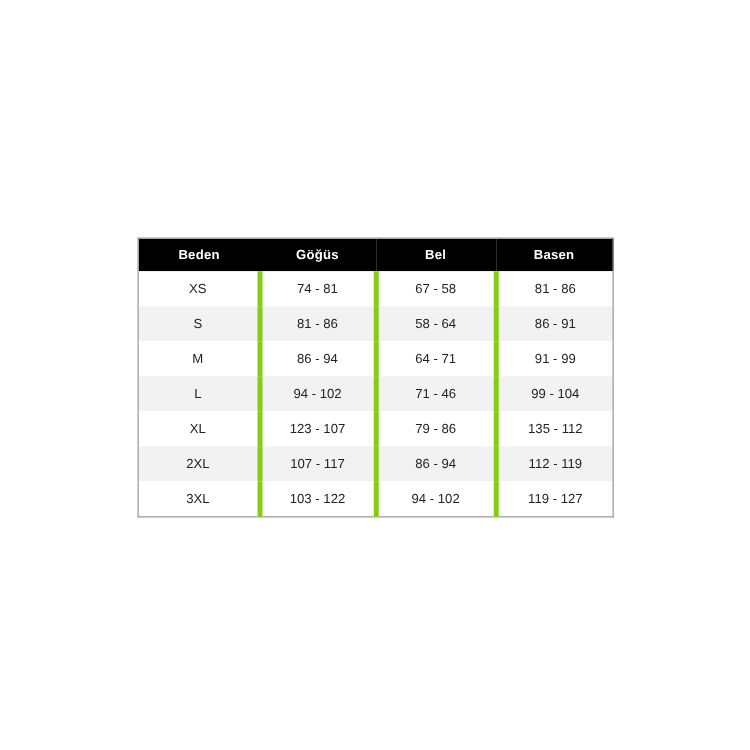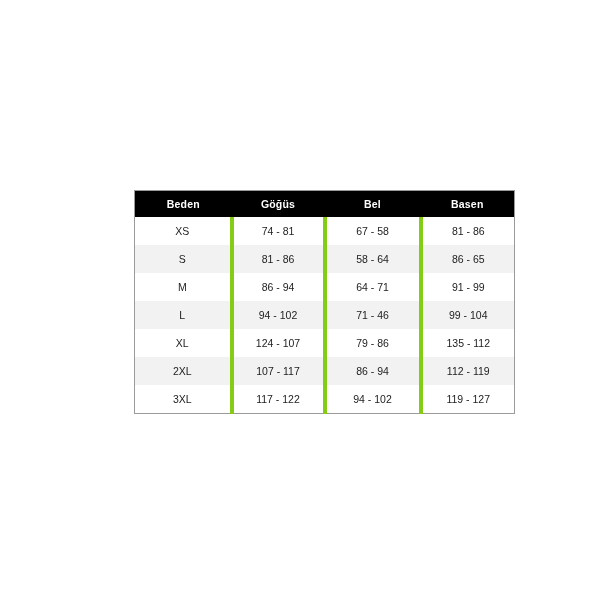--- a/index.html
+++ b/index.html
@@ -20,21 +20,20 @@
     height: 600px;
     background: #ffffff;
   }
 
   
   #size-chart {
     position: absolute;
     left: 110px;
     top: 190px;
     width: 380px;
-    margin-left: 24px;
   }
 
   table.size-table {
     width: 380px;
     border-collapse: collapse;
     table-layout: fixed;
     border: 1px solid #9a9a9a;
   }
 
   table.size-table col.c1 { width: 97px; }
@@ -106,54 +105,54 @@
           <td class="first-col">XS</td>
           <td>74 - 81</td>
           <td>67 - 58</td>
           <td class="last-col">81 - 86</td>
         </tr>
 
         <tr class="striped">
           <td class="first-col">S</td>
           <td>81 - 86</td>
           <td>58 - 64</td>
-          <td class="last-col">86 - 65</td>
+          <td class="last-col">86 - 91</td>
         </tr>
 
         <tr>
           <td class="first-col">M</td>
           <td>86 - 94</td>
           <td>64 - 71</td>
           <td class="last-col">91 - 99</td>
         </tr>
 
         <tr class="striped">
           <td class="first-col">L</td>
           <td>94 - 102</td>
           <td>71 - 46</td>
           <td class="last-col">99 - 104</td>
         </tr>
 
         <tr>
           <td class="first-col">XL</td>
-          <td>124 - 107</td>
+          <td>123 - 107</td>
           <td>79 - 86</td>
           <td class="last-col">135 - 112</td>
         </tr>
 
         <tr class="striped">
           <td class="first-col">2XL</td>
           <td>107 - 117</td>
           <td>86 - 94</td>
           <td class="last-col">112 - 119</td>
         </tr>
 
         <tr>
           <td class="first-col">3XL</td>
-          <td>117 - 122</td>
+          <td>103 - 122</td>
           <td>94 - 102</td>
           <td class="last-col">119 - 127</td>
         </tr>
 
       </tbody>
     </table>
   </div>
 
 </div>
 

